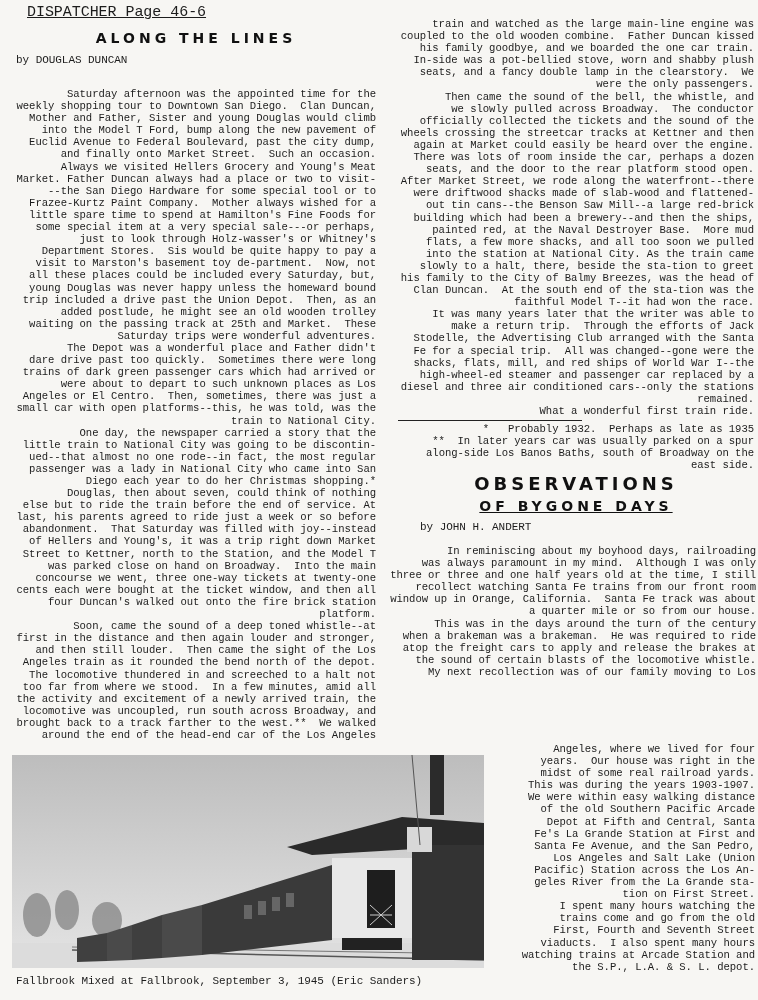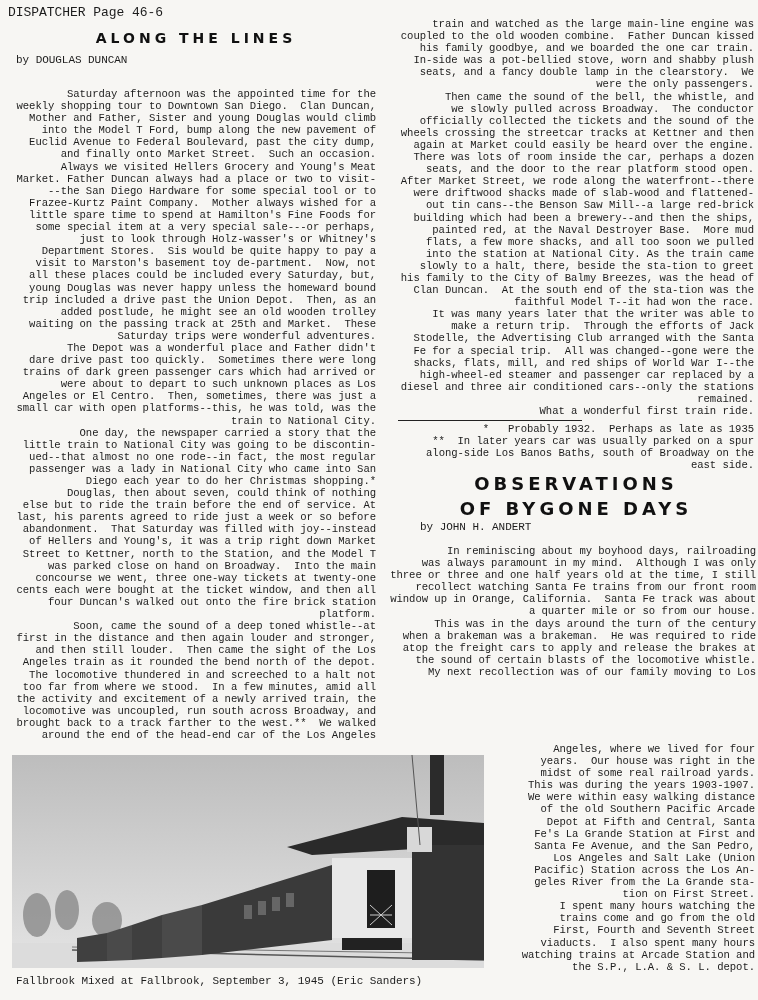--- a/index.html
+++ b/index.html
@@ -6,21 +6,21 @@
   body {
     width: 758px; height: 1000px; overflow: hidden;
     background: #f7f6f3; color: #1c1c1c;
     font-family: "Liberation Mono", "DejaVu Sans Mono", monospace;
     position: relative;
   }
   .mono { font-family: "Liberation Mono", "DejaVu Sans Mono", monospace; font-size: 10.6px; line-height: 12.1px; letter-spacing: -0.05px; }
   .col { position: absolute; }
   #left-col { left: 16px; top: 88px; width: 360px; }
   #right-col { left: 398px; top: 18px; width: 356px; }
-  .header-line { position: absolute; left: 8px; top: 7px; font-size: 13px; }
+  .header-line { position: absolute; left: 27px; top: 7px; font-size: 15px; text-decoration: underline; }
   .title {
     position: absolute; font-family: "DejaVu Sans", "Liberation Sans", sans-serif;
     font-weight: bold; letter-spacing: 4px; font-size: 14px; text-align: center; color: #111;
   }
   .byline { position: absolute; font-size: 11px; }
   p { margin: 0; text-align: right; white-space: pre-wrap; }
   .ind { text-indent: 34px; }
   .rule { border-top: 1px solid #222; width: 184px; margin: 3px 0 2px 0; }
   .fn { margin: 0; }
   #photo {
@@ -51,21 +51,21 @@
   <p>train and watched as the large main-line engine was coupled to the old wooden combine.  Father Duncan kissed his family goodbye, and we boarded the one car train. In-side was a pot-bellied stove, worn and shabby plush seats, and a fancy double lamp in the clearstory.  We were the only passengers.</p>
   <p class="ind">Then came the sound of the bell, the whistle, and we slowly pulled across Broadway.  The conductor officially collected the tickets and the sound of the wheels crossing the streetcar tracks at Kettner and then again at Market could easily be heard over the engine.  There was lots of room inside the car, perhaps a dozen seats, and the door to the rear platform stood open.  After Market Street, we rode along the waterfront--there were driftwood shacks made of slab-wood and flattened-out tin cans--the Benson Saw Mill--a large red-brick building which had been a brewery--and then the ships, painted red, at the Naval Destroyer Base.  More mud flats, a few more shacks, and all too soon we pulled into the station at National City. As the train came slowly to a halt, there, beside the sta-tion to greet his family to the City of Balmy Breezes, was the head of Clan Duncan.  At the south end of the sta-tion was the faithful Model T--it had won the race.</p>
   <p class="ind">It was many years later that the writer was able to make a return trip.  Through the efforts of Jack Stodelle, the Advertising Club arranged with the Santa Fe for a special trip.  All was changed--gone were the shacks, flats, mill, and red ships of World War I--the high-wheel-ed steamer and passenger car replaced by a diesel and three air conditioned cars--only the stations remained.</p>
   <p class="ind">What a wonderful first train ride.</p>
   <div class="rule"></div>
   <p class="fn">*   Probably 1932.  Perhaps as late as 1935</p>
   <p class="fn">**  In later years car was usually parked on a spur along-side Los Banos Baths, south of Broadway on the east side.</p>
 </div>
 
 <div class="title" style="left:398px; top:473px; width:356px; font-size:18px;">OBSERVATIONS</div>
-<div class="title" style="left:398px; top:498px; width:356px; font-size:18px;">OF BYGONE DAYS</div>
+<div class="title" style="left:398px; top:498px; width:356px; font-size:14px;text-decoration:underline;">OF BYGONE DAYS</div>
 <div class="byline mono" style="left:420px; top:521px; width:356px;">by JOHN H. ANDERT</div>
 
 <div id="andert-body" class="mono">
   <p class="ind">In reminiscing about my boyhood days, railroading was always paramount in my mind.  Although I was only three or three and one half years old at the time, I still recollect watching Santa Fe trains from our front room window up in Orange, California.  Santa Fe track was about a quarter mile or so from our house.</p>
   <p class="ind">This was in the days around the turn of the century when a brakeman was a brakeman.  He was required to ride atop the freight cars to apply and release the brakes at the sound of certain blasts of the locomotive whistle.</p>
   <p class="ind">My next recollection was of our family moving to Los</p>
 </div>
 
 <div id="andert-narrow" class="mono">
   <p>Angeles, where we lived for four years.  Our house was right in the midst of some real railroad yards. This was during the years 1903-1907. We were within easy walking distance of the old Southern Pacific Arcade Depot at Fifth and Central, Santa Fe's La Grande Station at First and Santa Fe Avenue, and the San Pedro, Los Angeles and Salt Lake (Union Pacific) Station across the Los An-geles River from the La Grande sta-tion on First Street.</p>

